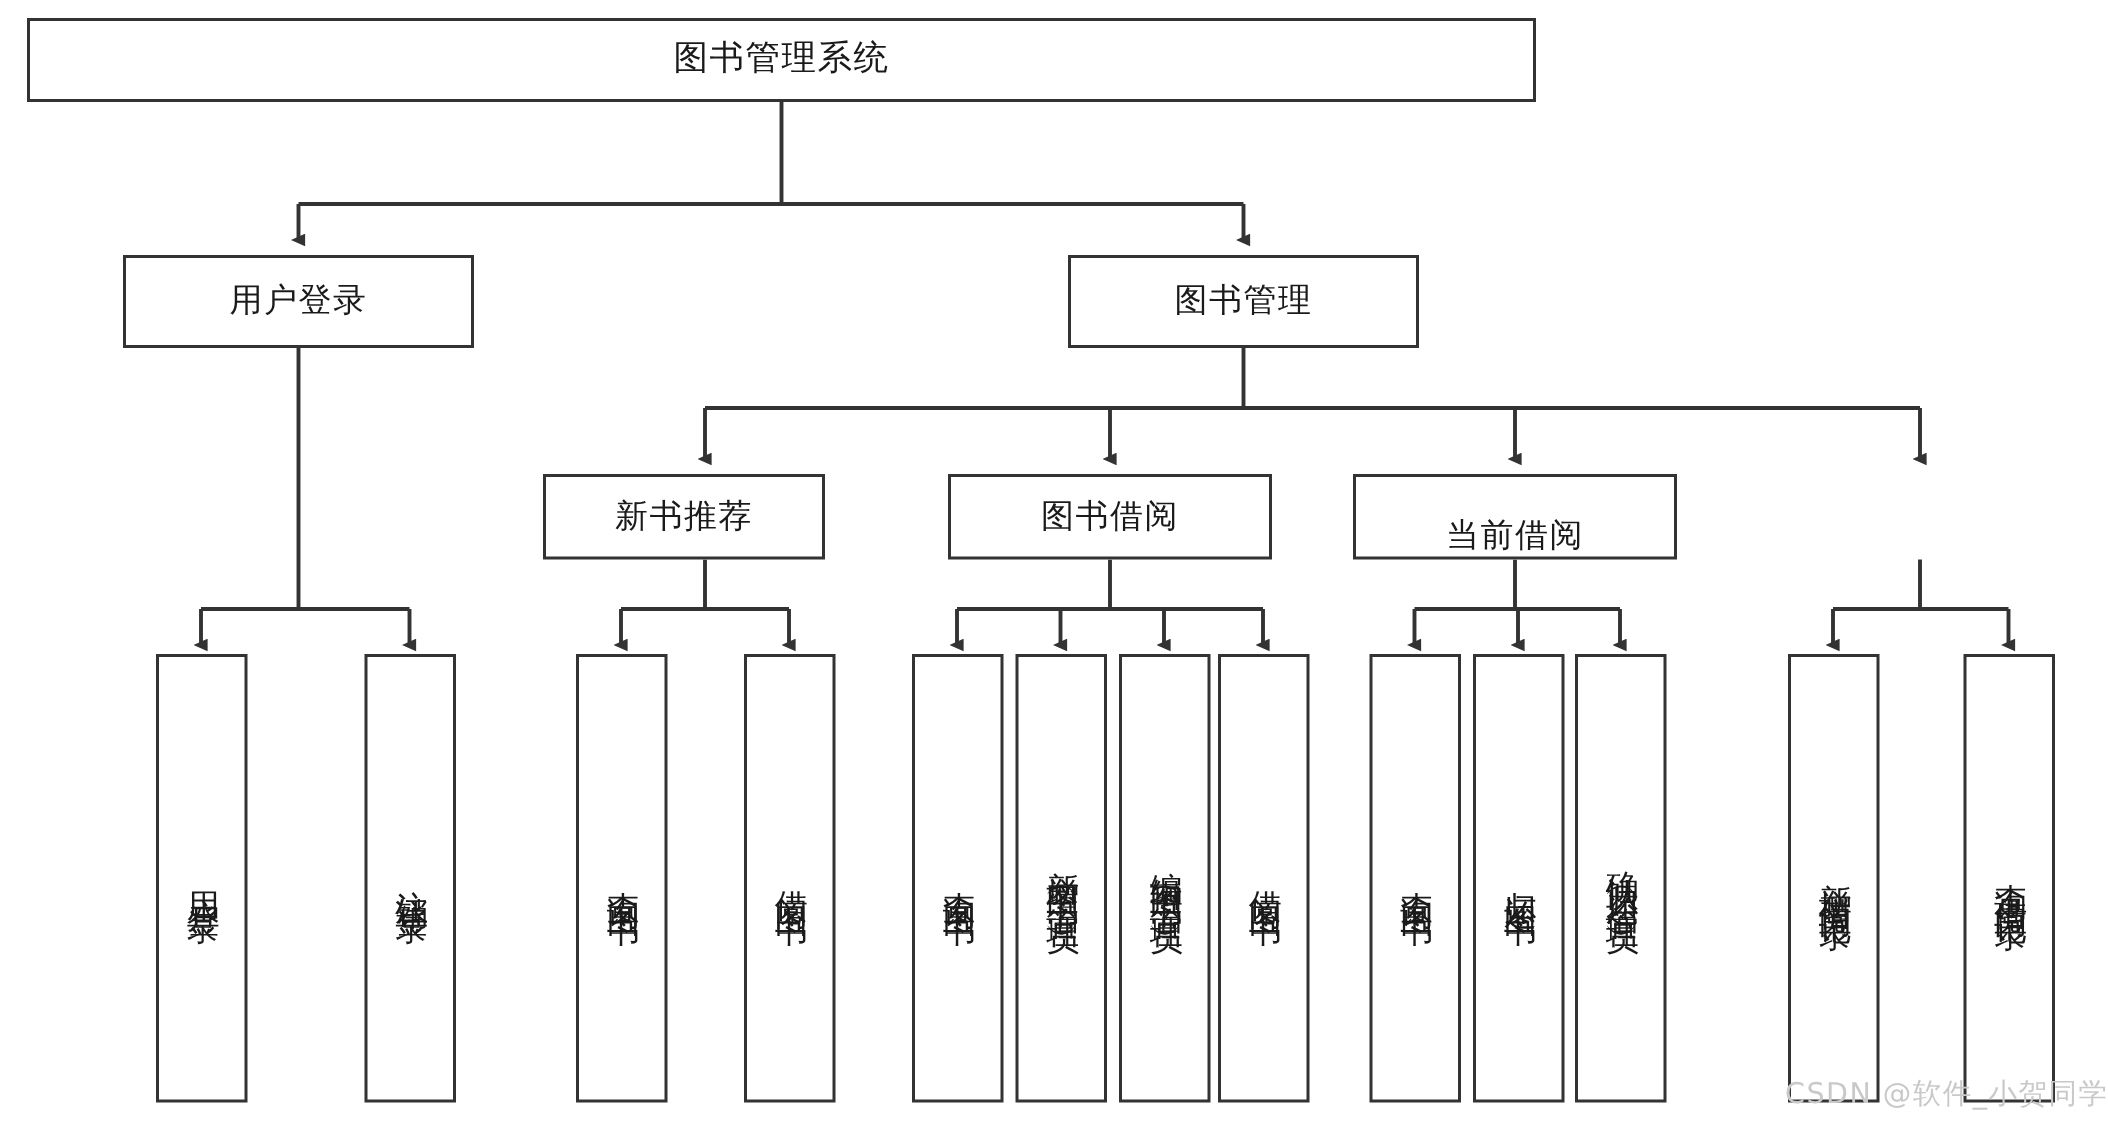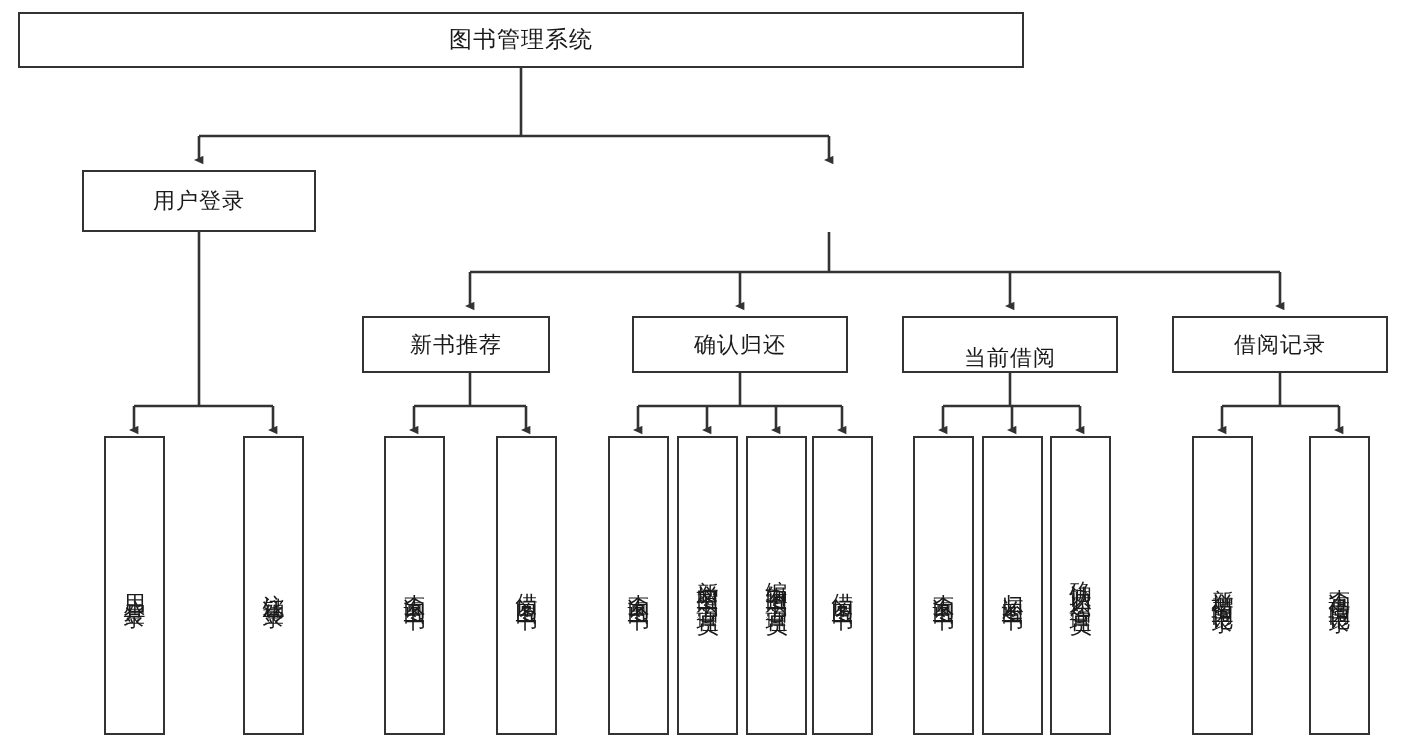--- a/index.html
+++ b/index.html
@@ -128,33 +128,33 @@
     </g>
   </svg>
 
   <div class="node h root" style="left:18px; top:12px; width:1006px; height:56px;">
     <span class="lbl">图书管理系统</span>
   </div>
 
   <div class="node h" style="left:82px; top:170px; width:234px; height:62px;">
     <span class="lbl">用户登录</span>
   </div>
+  <div class="node h" style="left:712px; top:170px; width:234px; height:62px;">
+    <span class="lbl">图书管理</span>
+  </div>
 
   <div class="node h" style="left:362px; top:316px; width:188px; height:57px;">
     <span class="lbl">新书推荐</span>
   </div>
   <div class="node h" style="left:632px; top:316px; width:216px; height:57px;">
-    <span class="lbl">确认归还</span>
+    <span class="lbl">图书借阅</span>
   </div>
   <div class="node h" style="left:902px; top:316px; width:216px; height:57px;align-items:flex-end;">
     <span class="lbl">当前借阅</span>
   </div>
-  <div class="node h" style="left:1172px; top:316px; width:216px; height:57px;">
-    <span class="lbl">借阅记录</span>
-  </div>
 
   <div class="node v" style="left:104px; top:436px; width:61px; height:299px;">
     <span class="lbl">用户登录</span>
   </div>
   <div class="node v" style="left:243px; top:436px; width:61px; height:299px;">
     <span class="lbl">注销登录</span>
   </div>
 
   <div class="node v" style="left:384px; top:436px; width:61px; height:299px;">
     <span class="lbl">查询图书</span>
@@ -186,14 +186,15 @@
     <span class="lbl">确认归还（管理员）</span>
   </div>
 
   <div class="node v" style="left:1192px; top:436px; width:61px; height:299px;">
     <span class="lbl">新增借阅记录</span>
   </div>
   <div class="node v" style="left:1309px; top:436px; width:61px; height:299px;">
     <span class="lbl">查询借阅记录</span>
   </div>
 
+  <div class="watermark" style="left:1190px; top:716px;">CSDN @软件_小贺同学</div>
 
 </div>
 
 </body></html>

